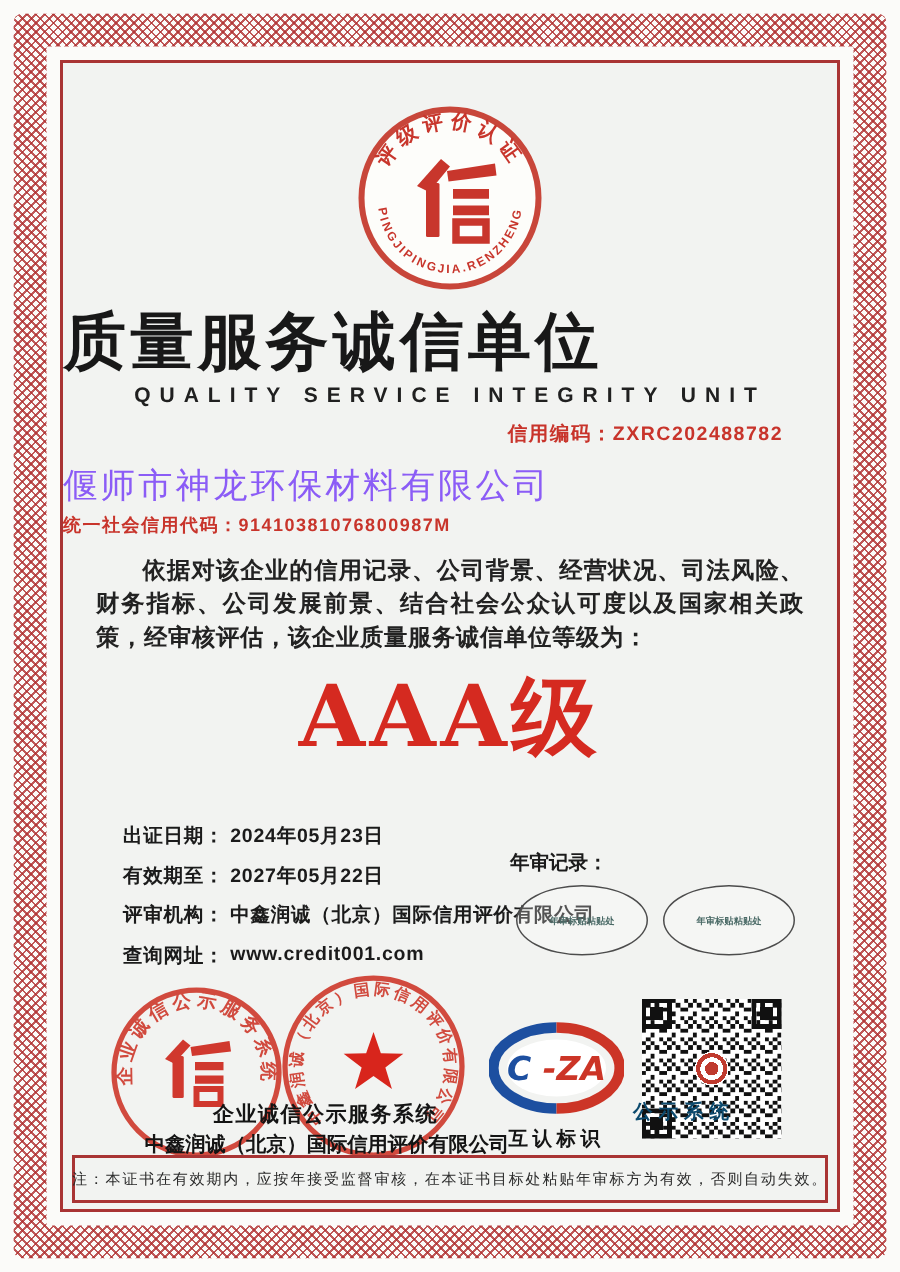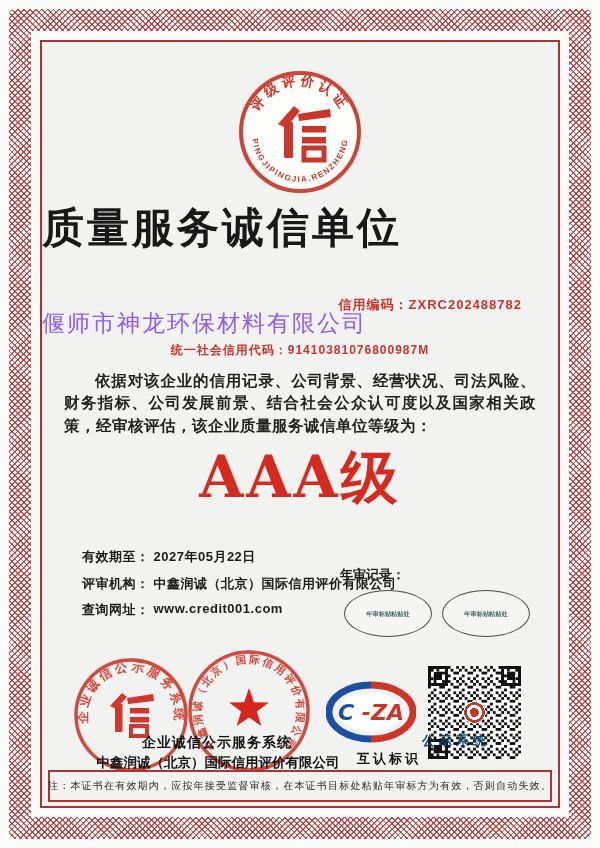--- a/index.html
+++ b/index.html
@@ -14,23 +14,23 @@
   .lattice-gap{position:absolute;inset:31px;background:#fbfbf9;}
   .panel{position:absolute;inset:40px;border:2.5px solid #a93434;background:#f2f3f1;}
   .abs{position:absolute;}
   .center-x{left:50%;transform:translateX(-50%);}
 
   .top-seal{top:26px;width:128px;height:128px;}
   .title{top:158px;width:100%;text-align:left;font-size:42px;font-weight:900;
     color:#181818;letter-spacing:3px;font-family:"DejaVu Sans","Liberation Sans",sans-serif;}
   .subtitle{top:213px;width:100%;text-align:center;font-size:14px;font-weight:700;
     color:#202020;letter-spacing:6px;}
-  .credit-code{top:254px;right:36px;font-size:13px;font-weight:700;color:#c8342b;letter-spacing:1px;}
+  .credit-code{top:238px;right:36px;font-size:13px;font-weight:700;color:#c8342b;letter-spacing:1px;}
   .company{top:266px;width:100%;text-align:left;font-size:23px;font-weight:400;color:#8b5cf6;letter-spacing:2px;}
-  .uscc{top:300px;width:100%;text-align:center;font-size:12px;font-weight:700;color:#c8342b;letter-spacing:1px;}
+  .uscc{top:300px;width:100%;font-size:12px;font-weight:700;color:#c8342b;letter-spacing:1px;}
   .paragraph{top:328px;left:22px;width:472px;font-size:15.5px;line-height:1.44;
     font-weight:700;color:#222;text-align:justify;text-indent:2em;letter-spacing:.5px;}
   .grade{top:398px;width:100%;text-align:center;font-size:57px;font-weight:900;color:#d52a20;
     font-family:"DejaVu Serif","Liberation Serif",serif;letter-spacing:3px;}
 
   .details{top:506px;left:40px;}
   .detail-row{display:flex;margin-bottom:8.5px;font-size:13px;font-weight:700;color:#1b1b1b;letter-spacing:.5px;}
   .detail-row .lab{white-space:nowrap;margin-right:4px;}
 
   .annual-label{top:524px;left:298px;font-size:13px;font-weight:700;color:#1b1b1b;}
@@ -38,21 +38,21 @@
     display:flex;align-items:center;justify-content:center;background:rgba(255,255,255,.25);}
   .sticker-1{top:548px;left:302px;}
   .sticker-2{top:548px;left:400px;}
   .sticker span{font-size:10px;color:#4a6a66;transform:scale(.62);white-space:nowrap;font-weight:600;}
 
   .seal-left{top:614px;left:30px;width:118px;height:118px;}
   .seal-right{top:606px;left:144px;width:126px;height:126px;}
   .caption1{top:692px;left:30px;width:290px;text-align:center;font-size:14px;font-weight:800;color:#141414;letter-spacing:1px;z-index:5;}
   .caption2{top:712px;left:8px;width:336px;text-align:center;font-size:13.5px;font-weight:800;color:#141414;z-index:5;}
   .mutual-logo{top:638px;left:284px;width:90px;height:64px;}
-  .mutual-label{top:708px;left:284px;width:90px;text-align:center;font-size:13px;font-weight:800;color:#141414;letter-spacing:3px;margin-left:18px;}
+  .mutual-label{top:708px;left:284px;width:90px;text-align:center;font-size:13px;font-weight:800;color:#141414;letter-spacing:3px;}
   .qr{top:624px;left:386px;width:93px;height:93px;}
   .qr-label{top:690px;left:380px;width:105px;text-align:left;font-size:13px;font-weight:800;color:#0c4a6e;letter-spacing:4px;}
 
   .footer-note{top:728px;left:6px;right:6px;height:28px;border:2px solid #a93434;
     display:flex;align-items:center;justify-content:center;font-size:10px;font-weight:400;
     color:#2b2b2b;letter-spacing:1.2px;white-space:nowrap;}
   svg{display:block;}
 </style>
 </head>
 <body>
@@ -77,29 +77,34 @@
         <polygon points="42,56 58,38 64,43 50,60"></polygon>
         <rect x="48" y="54" width="9" height="36" rx="1"></rect>
         <polygon points="62,46 94,41 95,49 63,53"></polygon>
         <rect x="66" y="58" width="24" height="6.5"></rect>
         <rect x="66" y="69" width="24" height="6.5"></rect>
         <rect x="68" y="80" width="20" height="12" fill="none" stroke="#c8362c" stroke-width="5"></rect>
       </g>
     </svg>
 
     <div class="abs title">质量服务诚信单位</div>
+    <div class="abs subtitle">QUALITY SERVICE INTEGRITY UNIT</div>
     <div class="abs credit-code">信用编码：ZXRC202488782</div>
 
     <div class="abs company">偃师市神龙环保材料有限公司</div>
     <div class="abs uscc">统一社会信用代码：91410381076800987M</div>
 
     <div class="abs paragraph">依据对该企业的信用记录、公司背景、经营状况、司法风险、财务指标、公司发展前景、结合社会公众认可度以及国家相关政策，经审核评估，该企业质量服务诚信单位等级为：</div>
     <div class="abs grade">AAA级</div>
 
     <div class="abs details">
+      <div class="detail-row">
+        <span class="lab">出证日期：</span>
+        <span class="val">2024年05月23日</span>
+      </div>
       <div class="detail-row">
         <span class="lab">有效期至：</span>
         <span class="val">2027年05月22日</span>
       </div>
       <div class="detail-row">
         <span class="lab">评审机构：</span>
         <span class="val">中鑫润诚（北京）国际信用评价有限公司</span>
       </div>
       <div class="detail-row">
         <span class="lab">查询网址：</span>

